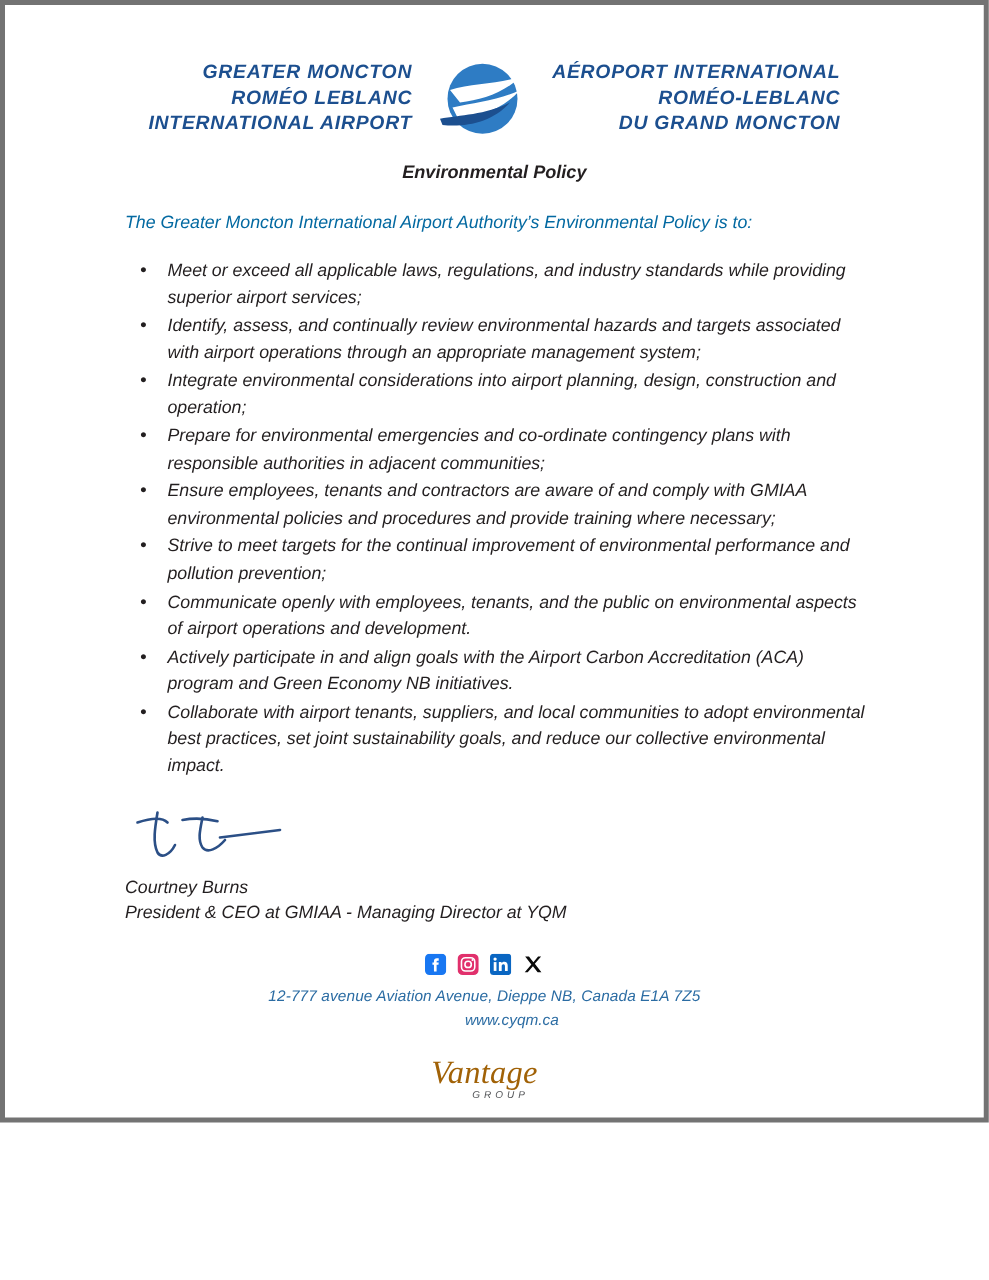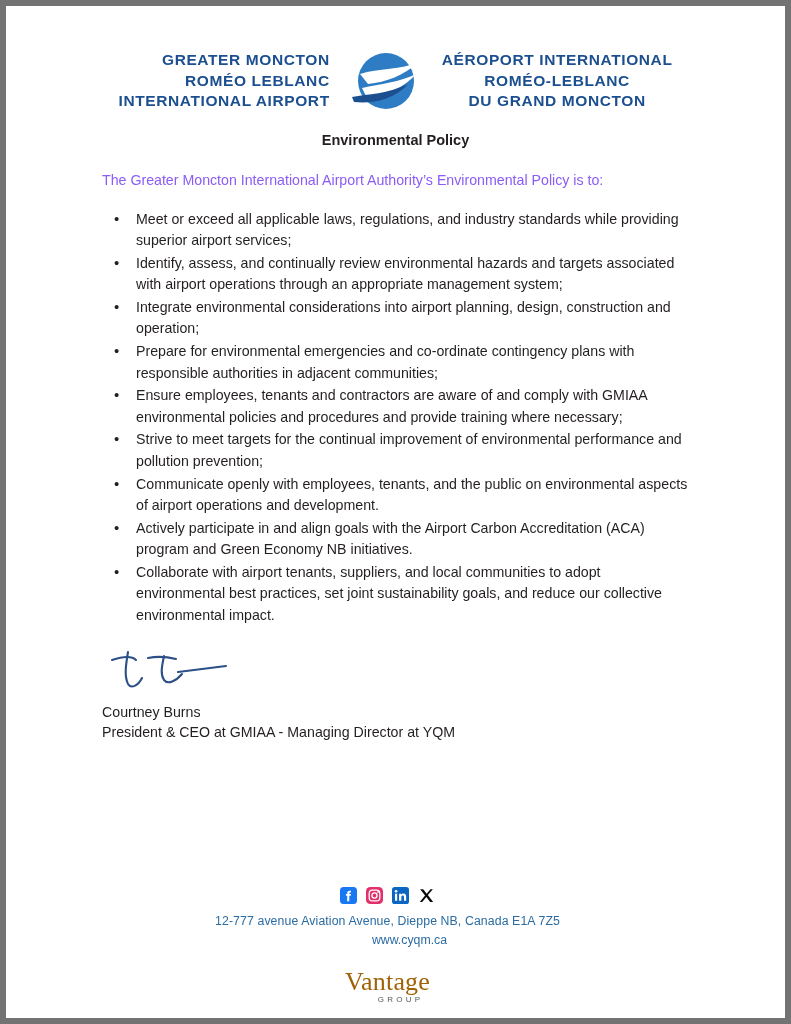--- a/index.html
+++ b/index.html
@@ -10,44 +10,45 @@
     width: 791px;
     height: 1024px;
     background: #ffffff;
     font-family: "Liberation Sans", sans-serif;
     color: #231f20;
     overflow: hidden;
   }
   .page {
     position: relative;
     width: 791px;
-    height: 1024px;
+    height: 898px;
     box-sizing: border-box;
-    border: 6px solid #737373;
+    border: 4px solid #737373;
     background: #ffffff;
+    font-style: italic;
   }
 
   
   .logo-block {
     display: flex;
     align-items: center;
     justify-content: center;
     gap: 8px;
     padding-top: 44px;
   }
   .logo-text-left {
     text-align: right;
     color: #1c4f8f;
     font-weight: bold;
     letter-spacing: 0.6px;
     line-height: 1.32;
     font-size: 15.5px;
   }
   .logo-text-right {
-    text-align: center;
+    text-align: right;
     color: #1c4f8f;
     font-weight: bold;
     letter-spacing: 0.6px;
     line-height: 1.32;
     font-size: 15.5px;
   }
   .logo-mark {
     width: 96px;
     height: 62px;
     flex: 0 0 auto;
@@ -60,21 +61,21 @@
     font-size: 14.5px;
     margin-top: 20px;
     color: #231f20;
   }
 
   
   .intro {
     margin: 22px 0 0 0;
     padding: 0 96px 0 96px;
     font-size: 14.2px;
-    color: #8b5cf6;
+    color: #0369a1;
     line-height: 1.45;
   }
 
   
   ul.policy-list {
     margin: 18px 0 0 0;
     padding: 0 92px 0 108px;
     list-style: none;
   }
   ul.policy-list li {

